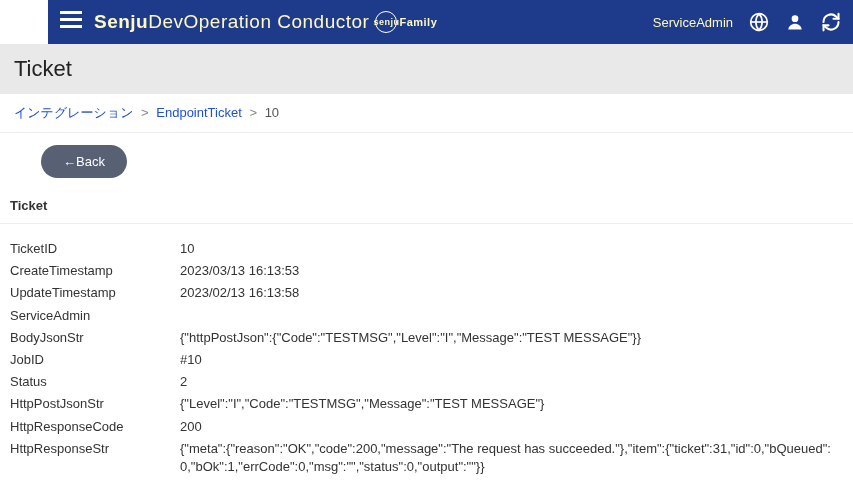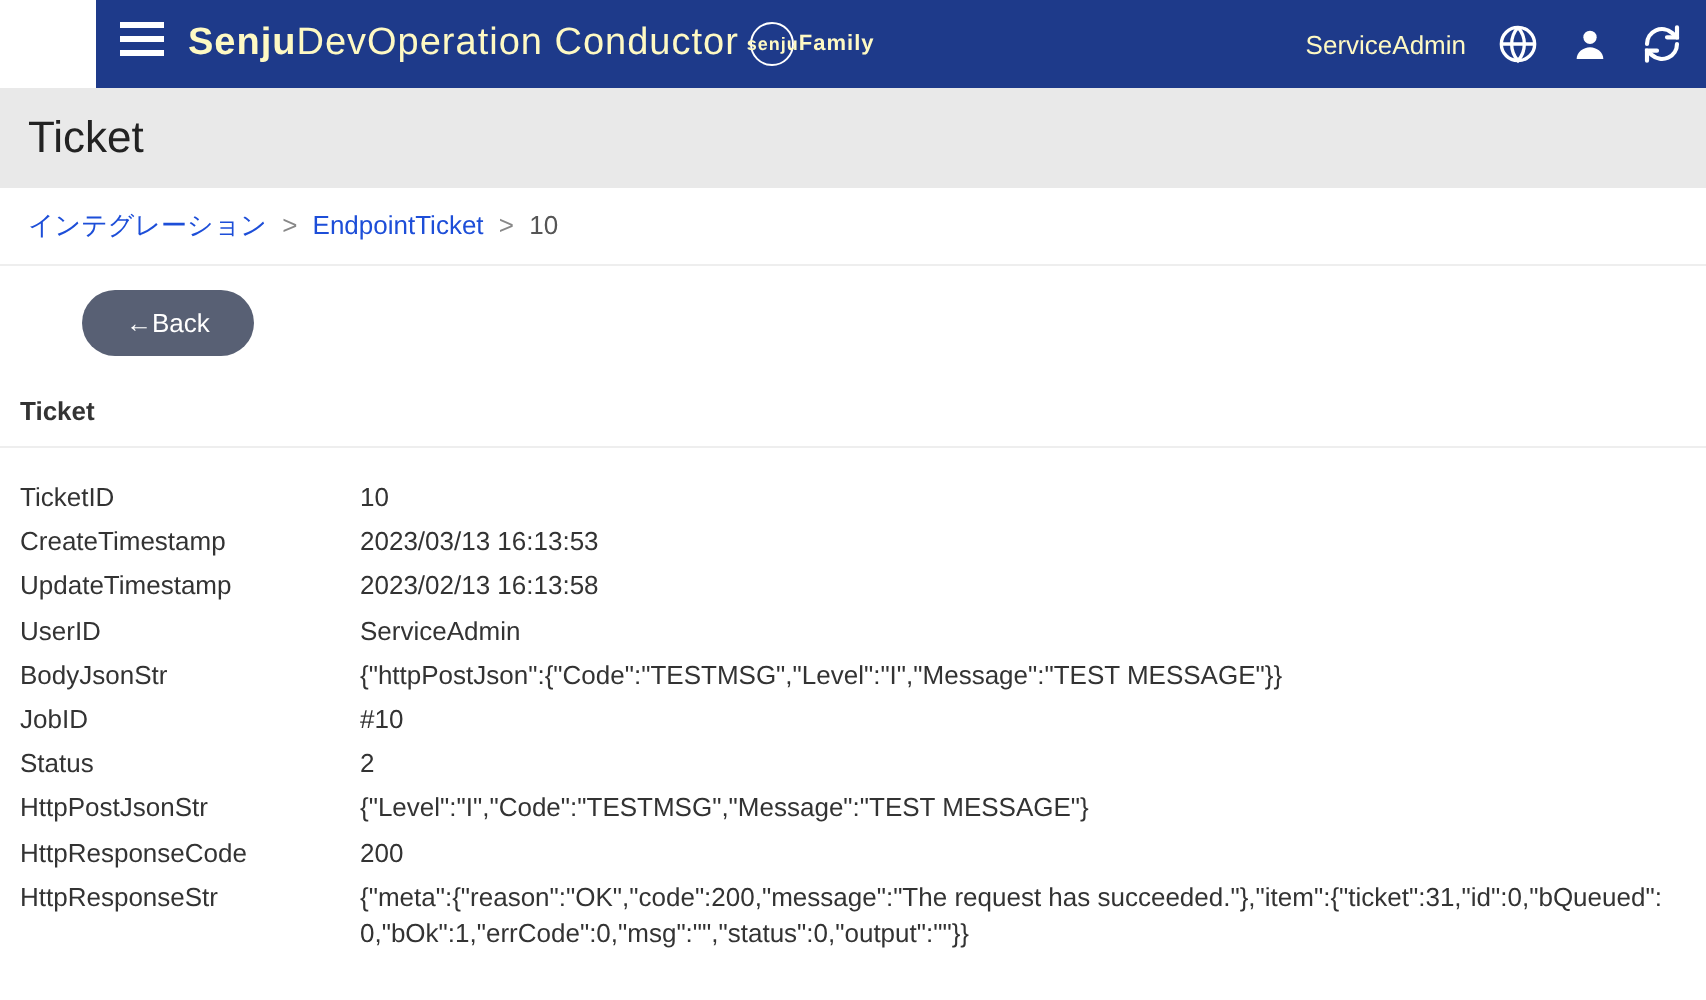--- a/index.html
+++ b/index.html
@@ -98,21 +98,20 @@
     </div>
     <div class="row">
       <div class="label">CreateTimestamp</div>
       <div class="value">2023/03/13 16:13:53</div>
     </div>
     <div class="row">
       <div class="label">UpdateTimestamp</div>
       <div class="value">2023/02/13 16:13:58</div>
     </div>
     <div class="row">
-      <div class="label">UserID</div>
       <div class="value">ServiceAdmin</div>
     </div>
     <div class="row">
       <div class="label">BodyJsonStr</div>
       <div class="value">{"httpPostJson":{"Code":"TESTMSG","Level":"I","Message":"TEST MESSAGE"}}</div>
     </div>
     <div class="row">
       <div class="label">JobID</div>
       <div class="value">#10</div>
     </div>

